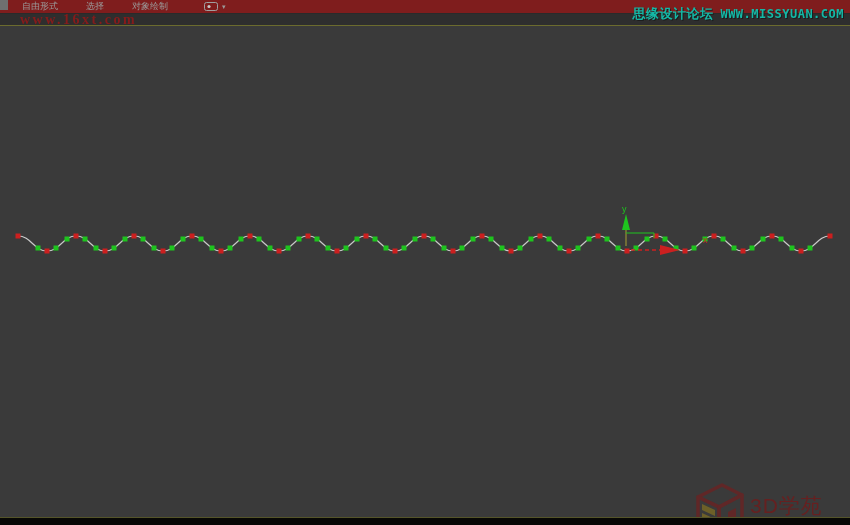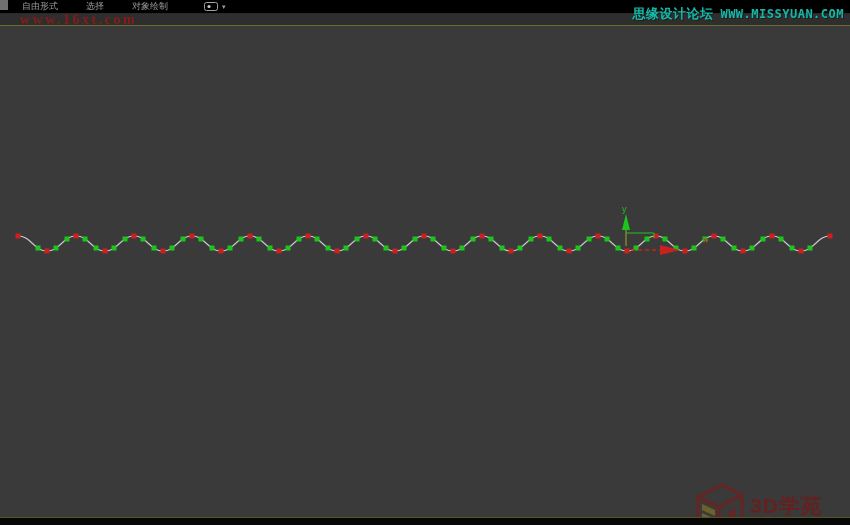--- a/index.html
+++ b/index.html
@@ -5,21 +5,21 @@
   html,body{margin:0;padding:0;}
   body{
     width:850px;height:525px;overflow:hidden;position:relative;
     background:#3a3a3a;
     font-family:"Liberation Sans","DejaVu Sans",sans-serif;
     -webkit-font-smoothing:none;
   }
   
   .toolbar{
     position:absolute;top:0;left:0;width:850px;height:13px;
-    background:#000000;border-bottom:1px solid #2a2a2a;
+    background:#7f1d1d;border-bottom:1px solid #2a2a2a;
     display:flex;align-items:flex-start;z-index:5;
   }
   .toolbar .corner-chip{
     width:8px;height:10px;background:#6f6f6f;margin-right:14px;flex:0 0 auto;
   }
   .toolbar .tb-item{
     color:#9b9b9b;font-size:9px;line-height:13px;white-space:nowrap;
     margin-right:28px;cursor:default;
   }
   .tb-icon-wrap{display:flex;align-items:center;gap:4px;margin-left:8px;}
@@ -56,21 +56,21 @@
     font-family:"DejaVu Sans Mono","Liberation Mono",monospace;
     letter-spacing:0.5px;white-space:nowrap;
     text-shadow:1px 1px 0 #1d1d1d;
   }
   .wm-top-right .cn{margin-right:7px;font-size:13px;}
   .wm-bottom-right{
     position:absolute;left:686px;top:452px;width:160px;height:64px;z-index:3;
   }
   .wm-brand-text{
     position:absolute;left:64px;top:14px;
-    font-size:21px;font-weight:bold;color:rgba(118,24,24,0.75);
+    font-size:21px;font-weight:normal;color:rgba(118,24,24,0.75);
     letter-spacing:1px;white-space:nowrap;
   }
   .wm-brand-sub{
     position:absolute;left:70px;top:42px;width:78px;height:9px;
     background:rgba(110,25,25,0.28);border-radius:2px;
   }
   
   .viewport{
     position:absolute;top:26px;left:0;width:850px;height:491px;
     background:#3a3a3a;z-index:2;

